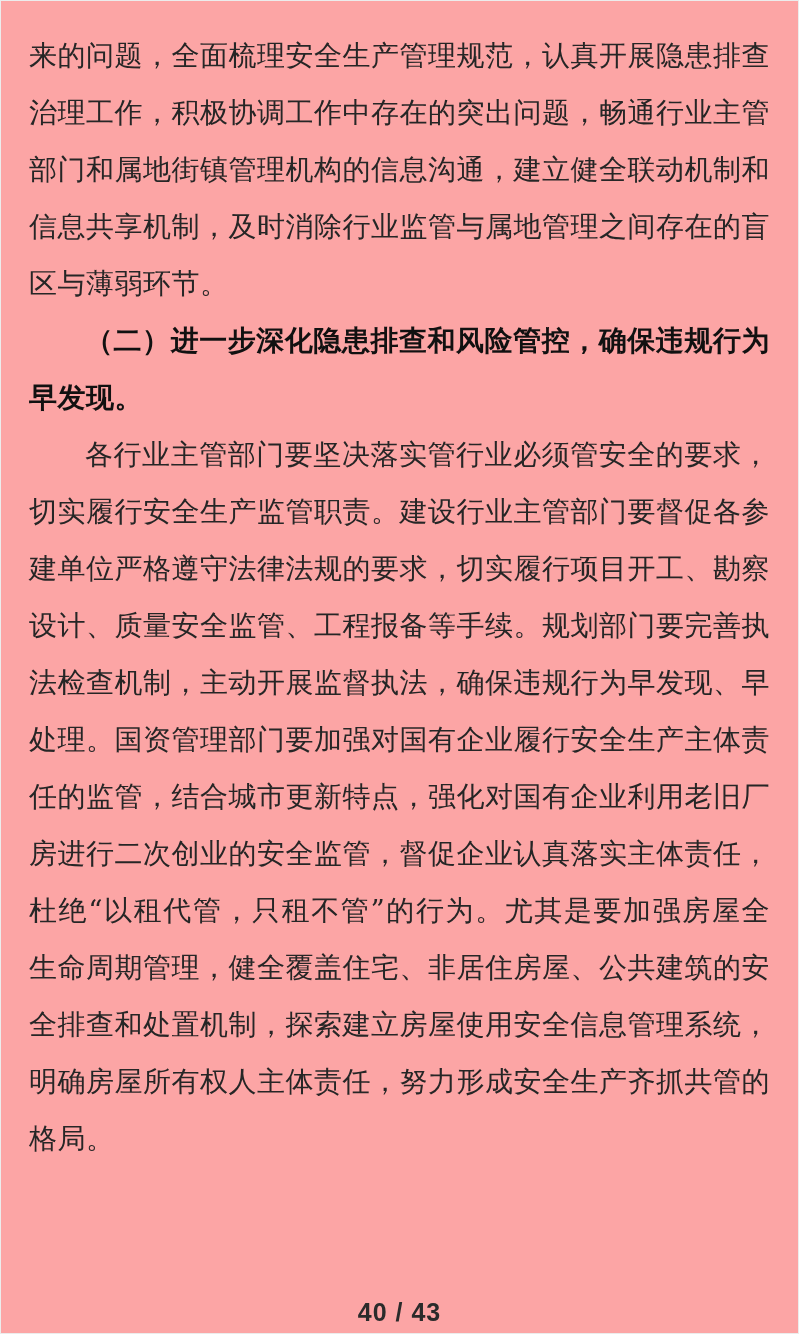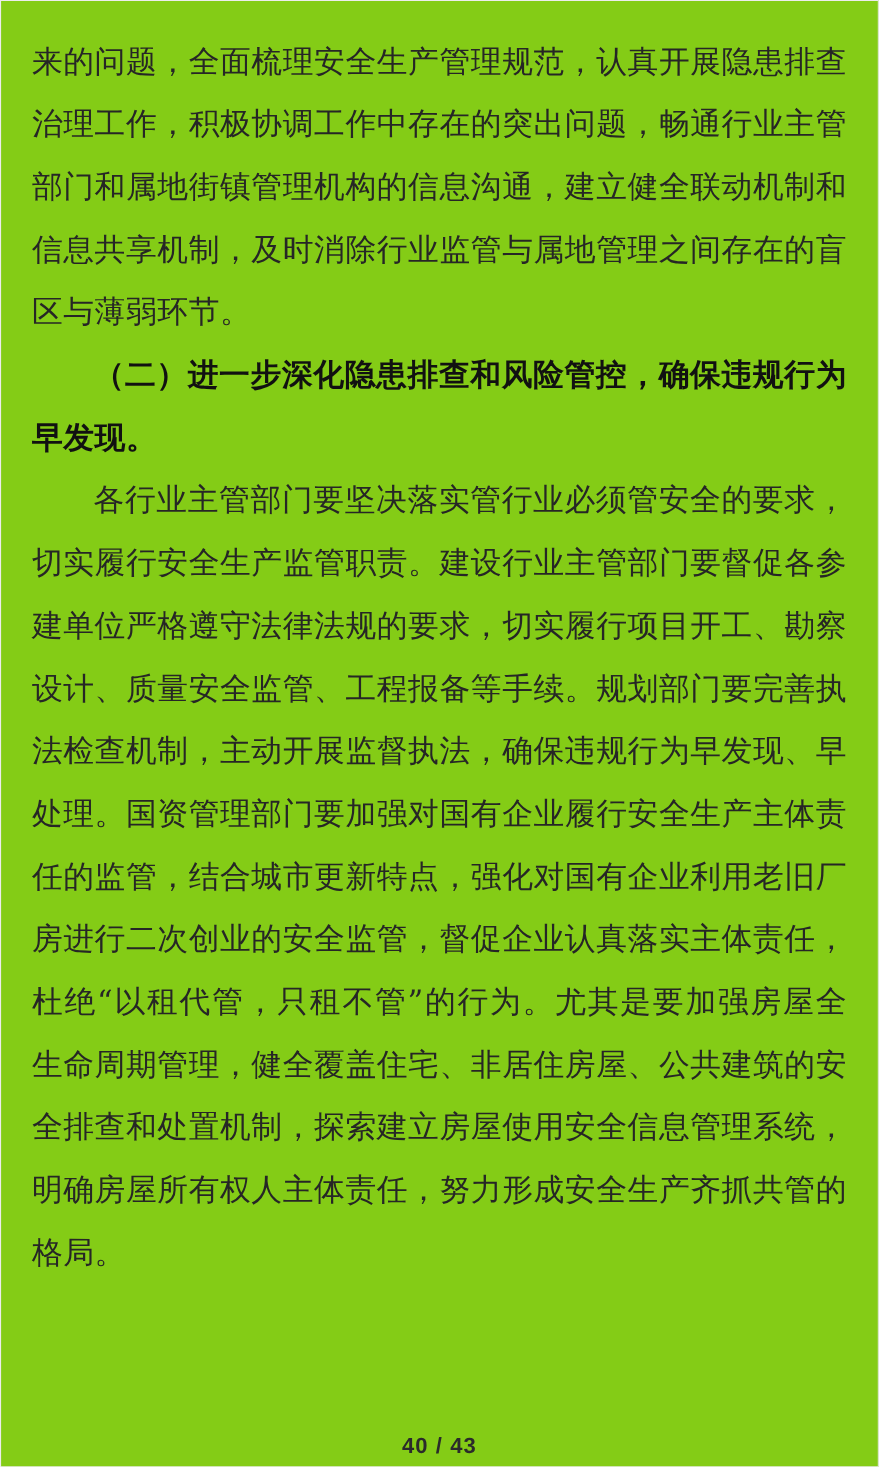--- a/index.html
+++ b/index.html
@@ -5,21 +5,21 @@
   html, body {
     margin: 0;
     padding: 0;
     background: #f4f4f4;
   }
   .page {
     position: relative;
     width: 799px;
     height: 1334px;
     margin: 0 auto;
-    background: #84cc16;
+    background: #fca5a5;
     box-shadow: inset 0 0 0 1px #ececec;
     overflow: hidden;
   }
   .content {
     position: absolute;
     top: 27px;
     left: 29px;
     width: 741px;
     font-family: "DejaVu Serif", "Liberation Serif", serif;
     font-size: 28px;
@@ -41,21 +41,21 @@
   }
   .footer {
     position: absolute;
     left: 0;
     right: 0;
     bottom: 7px;
     text-align: center;
   }
   .footer .page-num {
     font-family: "Liberation Sans", "DejaVu Sans", sans-serif;
-    font-size: 20px;
+    font-size: 25px;
     font-weight: bold;
     color: #2b2b2b;
     letter-spacing: 1px;
   }
 </style>
 </head>
 <body>
 
 <div class="page">
   <div class="content">

